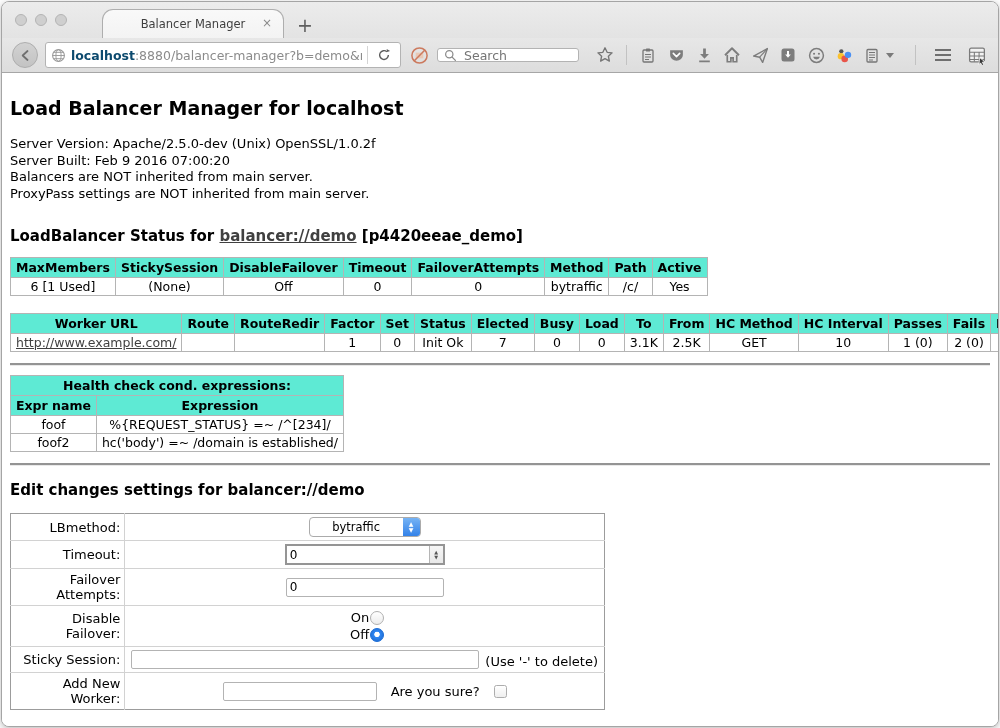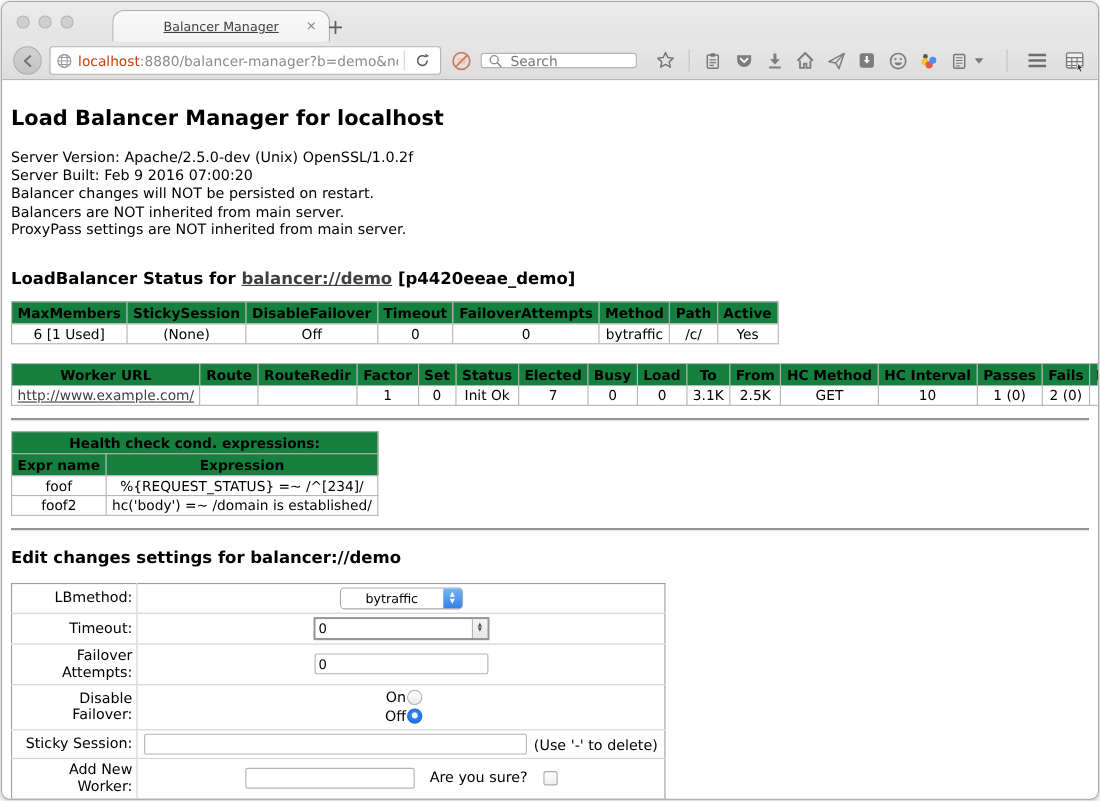--- a/index.html
+++ b/index.html
@@ -12,46 +12,46 @@
   .window {
     position:relative; width:998px; height:726px; margin:1px;
     border:1px solid #a5a5a5; border-radius:8px; overflow:hidden;
     background:#fff; box-shadow:0 2px 6px rgba(0,0,0,.25);
   }
   
   .tabbar { position:relative; height:36px; background:linear-gradient(#ececec,#e3e3e3); }
   .lights { position:absolute; left:13px; top:12px; display:flex; gap:8px; }
   .light { width:12px; height:12px; border-radius:50%; background:#cfcfcf; border:1px solid #b4b4b4; }
   .tab {
-    position:absolute; left:100px; bottom:0; width:198px; height:29px;
+    position:absolute; left:100px; bottom:0; width:182px; height:29px;
     background:linear-gradient(#f9f9f9,#f3f3f3);
     border:1px solid #aeaeae; border-bottom:none; border-radius:11px 11px 0 0;
     display:flex; align-items:center; justify-content:center;
-    font-size:11.5px; color:#3f3f3f;text-decoration:underline;
+    font-size:11.5px; color:#3f3f3f;
   }
   .tab-close { position:absolute; right:11px; top:7px; font-size:12px; color:#8a8a8a; line-height:12px; }
   .newtab { position:absolute; left:295px; bottom:2px; font-size:19px; color:#5e5e5e; }
   
   .toolbar {
     height:35px; background:linear-gradient(#e7e7e7,#dddddd);
     border-bottom:1px solid #a6a6a6;
     display:flex; align-items:center; padding:0 10px; gap:7px;
   }
   .back-btn {
     width:26px; height:26px; border-radius:50%; flex:0 0 26px;
     background:linear-gradient(#d2d2d2,#c3c3c3); border:1px solid #adadad;
     display:flex; align-items:center; justify-content:center;
   }
   .urlbar {
     flex:0 0 356px; height:26px; background:#fff;
     border:1px solid #b3b3b3; border-radius:3px;
     display:flex; align-items:center; padding:0 5px; gap:5px; overflow:hidden;
   }
   .url-text { flex:1; font-size:12.5px; white-space:nowrap; overflow:hidden; color:#8b8b8b; }
-  .url-text b { color:#c2410c; font-weight:normal; }
+  .url-text b { color:#0c4a6e; font-weight:bold; }
   .url-sep { width:1px; height:18px; background:#d4d4d4; }
   .searchbar {
     flex:0 0 142px; height:14px; background:#fff;
     border:1px solid #b3b3b3; border-radius:3px;
     display:flex; align-items:center; padding:0 6px; gap:5px;
   }
   .searchbar input {
     border:none; outline:none; width:100px; font-size:12.5px;
     font-family:"DejaVu Sans",sans-serif; color:#333; background:transparent;
   }
@@ -61,21 +61,21 @@
   .tb-sep { width:1px; height:20px; background:#c2c2c2; margin:0 4px; }
   .right-group { margin-left:auto; display:flex; align-items:center; gap:12px; }
   
   .content { height:655px; background:#fff; padding:4px 8px; color:#000; font-size:13px; overflow:hidden; }
   h1 { font-size:19px; margin:20px 0 17px; font-weight:bold; }
   .info div { line-height:16.5px; }
   h3 { font-size:15px; margin:25px 0 0; font-weight:bold; }
   a.plink { color:#404040; text-decoration:underline; }
   table.data { border-collapse:collapse; border:1px solid #929292; font-size:12.5px; margin-top:12px; }
   table.data th, table.data td { border:1px solid #b4b4b4; padding:1px 5px; text-align:center; white-space:nowrap; }
-  table.data th { background:#15803d; padding:2px 5px; }
+  table.data th { background:#5eead4; padding:2px 5px; }
   td.left { text-align:left; }
   hr { border:0; border-top:2px solid #949494; border-bottom:1px solid #e9e9e9; margin:11px 0 9px; }
   
   table.form { width:595px; border:1px solid #9c9c9c; border-collapse:collapse; font-size:13px; margin-top:14px; }
   table.form td { border-top:1px solid #d2d2d2; padding:3px 4px; vertical-align:middle; }
   table.form tr:first-child td { border-top:none; }
   td.flabel { width:117px; border-right:1px solid #d2d2d2; text-align:right; }
   td.fctrl { text-align:center; }
   .select {
     display:inline-flex; align-items:center; width:112px; height:20px;
@@ -241,21 +241,20 @@
       </span>
     </div>
   </div>
 
   <div class="content">
     <h1>Load Balancer Manager for localhost</h1>
 
     <div class="info">
       <div>Server Version: Apache/2.5.0-dev (Unix) OpenSSL/1.0.2f</div>
       <div>Server Built: Feb 9 2016 07:00:20</div>
-      <div>Balancer changes will NOT be persisted on restart.</div>
       <div>Balancers are NOT inherited from main server.</div>
       <div>ProxyPass settings are NOT inherited from main server.</div>
     </div>
 
     <h3>
       <span>LoadBalancer Status for</span>
       <a class="plink" href="#">balancer://demo</a>
       <span>[p4420eeae_demo]</span>
     </h3>
 

